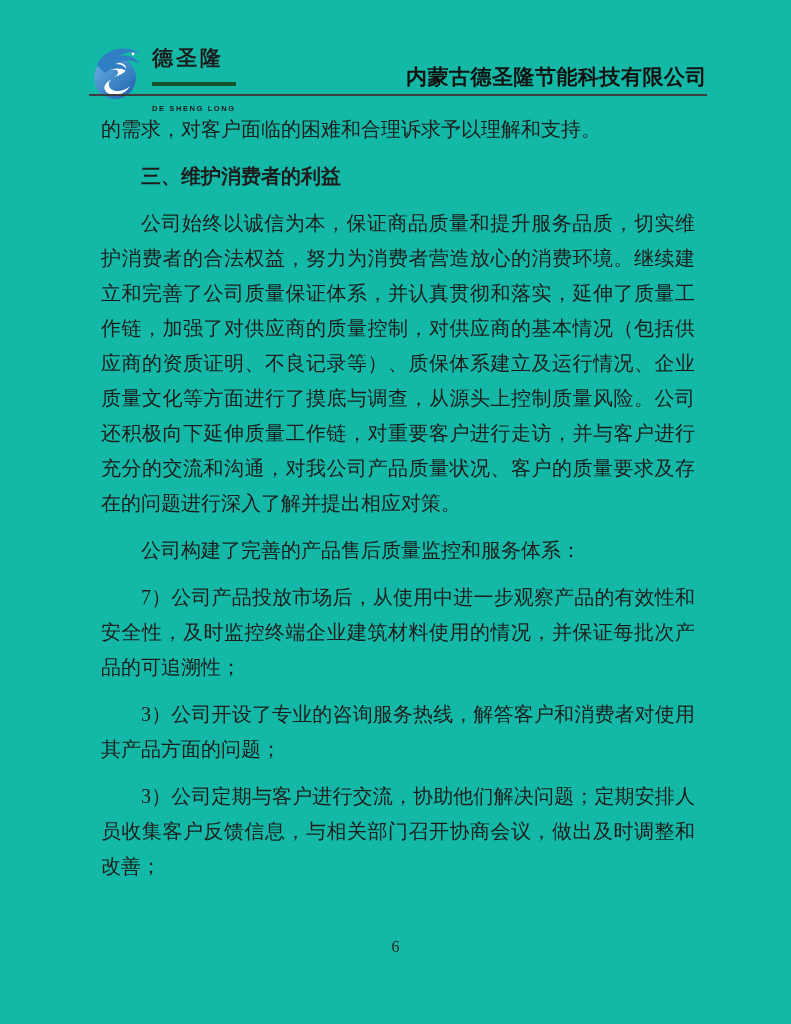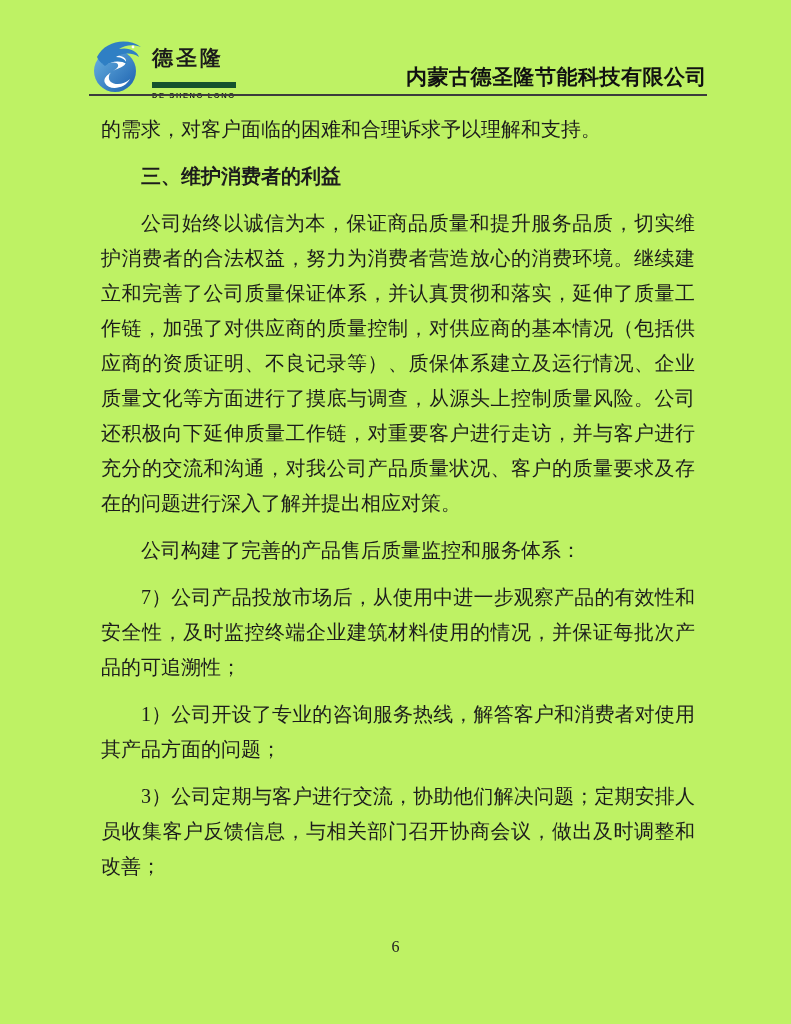--- a/index.html
+++ b/index.html
@@ -1,20 +1,20 @@
 <!DOCTYPE html>
 <html><head>
 <meta charset="utf-8">
 <style>
   html, body { margin: 0; padding: 0; background: #ffffff; }
   .page {
     position: relative;
     width: 791px;
     height: 1024px;
-    background: #bef264;
+    background: #14b8a6;
     overflow: hidden;
     font-family: "Liberation Serif", "DejaVu Serif", serif;
     color: #1c1c1c;
   }
   
   .header {
     position: absolute;
     left: 89px;
     top: 33px;
     width: 618px;
@@ -39,22 +39,22 @@
     color: #1b1b1b;
     line-height: 1;
   }
   .logo-en {
     font-family: "Liberation Sans", "DejaVu Sans", sans-serif;
     font-weight: bold;
     font-size: 7.5px;
     letter-spacing: 1.6px;
     color: #1b1b1b;
     margin-top: 14px;
-    border-top: 6px solid #14532d;
-    padding-top: 4px;
+    border-top: 4px solid #14532d;
+    padding-top: 19px;
     line-height: 1;
   }
   .company-name {
     font-weight: bold;
     font-size: 21px;
     line-height: 1.2;
     color: #111111;
     padding-bottom: 3px;
     letter-spacing: 0.5px;
   }
@@ -127,19 +127,19 @@
   </header>
 
   <div class="header-rule"></div>
 
   <main class="content">
     <p class="p-cont">的需求，对客户面临的困难和合理诉求予以理解和支持。</p>
     <p class="p-heading">三、维护消费者的利益</p>
     <p class="p-body">公司始终以诚信为本，保证商品质量和提升服务品质，切实维护消费者的合法权益，努力为消费者营造放心的消费环境。继续建立和完善了公司质量保证体系，并认真贯彻和落实，延伸了质量工作链，加强了对供应商的质量控制，对供应商的基本情况（包括供应商的资质证明、不良记录等）、质保体系建立及运行情况、企业质量文化等方面进行了摸底与调查，从源头上控制质量风险。公司还积极向下延伸质量工作链，对重要客户进行走访，并与客户进行充分的交流和沟通，对我公司产品质量状况、客户的质量要求及存在的问题进行深入了解并提出相应对策。</p>
     <p class="p-body">公司构建了完善的产品售后质量监控和服务体系：</p>
     <p class="p-body">7）公司产品投放市场后，从使用中进一步观察产品的有效性和安全性，及时监控终端企业建筑材料使用的情况，并保证每批次产品的可追溯性；</p>
-    <p class="p-body">1）公司开设了专业的咨询服务热线，解答客户和消费者对使用其产品方面的问题；</p>
+    <p class="p-body">3）公司开设了专业的咨询服务热线，解答客户和消费者对使用其产品方面的问题；</p>
     <p class="p-body">3）公司定期与客户进行交流，协助他们解决问题；定期安排人员收集客户反馈信息，与相关部门召开协商会议，做出及时调整和改善；</p>
   </main>
 
   <div class="page-number">6</div>
 
 </div>
 
 </body></html>

